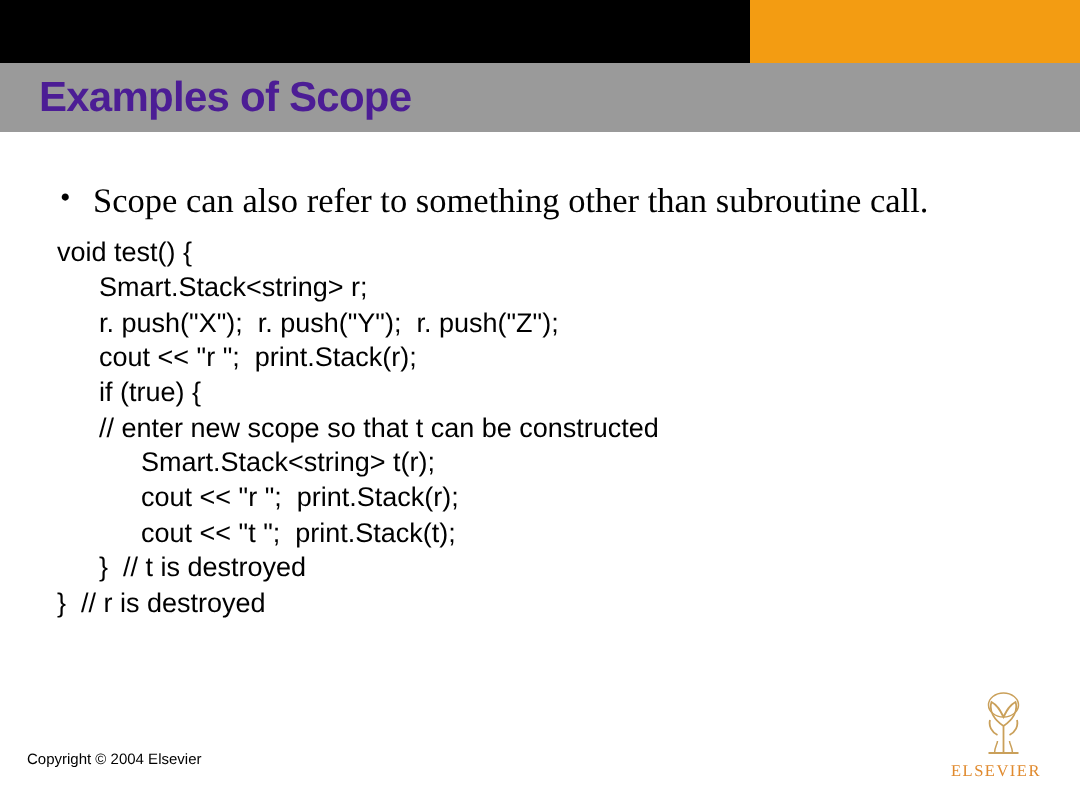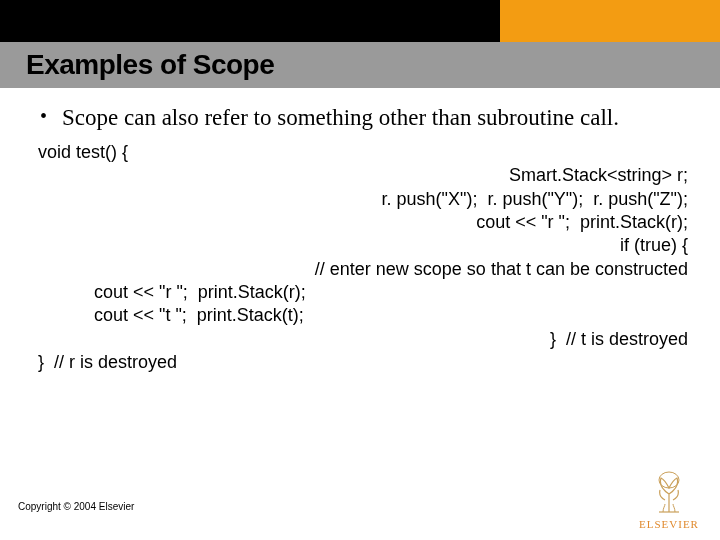--- a/index.html
+++ b/index.html
@@ -29,26 +29,26 @@
     width: 720px; height: 46px;
     background: #9a9a9a;
     display: flex;
     align-items: center;
     padding-left: 26px;
   }
   .title-bar h1 {
     font-family: Arial, Helvetica, sans-serif;
     font-weight: 900;
     font-size: 28px;
-    color: #000000;
+    color: #4c1d95;
     letter-spacing: -0.5px;
   }
   .content {
     position: absolute;
-    top: 104px;
+    top: 120px;
     left: 38px;
     width: 650px;
   }
   .bullet-list {
     list-style: none;
   }
   .bullet-item {
     font-family: "Times New Roman", Times, serif;
     font-size: 23px;
     color: #000;
@@ -65,36 +65,36 @@
     font-size: 20px;
   }
   .code-block {
     margin-top: 8px;
     font-family: Arial, Helvetica, sans-serif;
     font-size: 18px;
     color: #000;
     line-height: 1.3;
   }
   .code-line { white-space: pre; }
-  .ind1 { padding-left: 28px; text-align: right; }
+  .ind1 { padding-left: 28px; }
   .ind2 { padding-left: 56px; }
   .copyright {
     position: absolute;
     left: 18px;
     bottom: 28px;
     font-family: Arial, Helvetica, sans-serif;
     font-size: 10px;
     color: #000;
   }
   .logo {
     position: absolute;
     right: 16px;
-    bottom: 10px;
+    bottom: 20px;
     width: 70px;
-    text-align: center;
+    text-align: left;
   }
   .logo svg { display: block; margin: 0 auto; }
   .logo-text {
     font-family: "Times New Roman", serif;
     font-size: 11px;
     letter-spacing: 1px;
     color: #e08a2e;
     margin-top: 2px;
   }
 </style>
@@ -112,20 +112,21 @@
   <ul class="bullet-list">
     <li class="bullet-item">Scope can also refer to something other than subroutine call.</li>
   </ul>
   <div class="code-block">
     <div class="code-line">void test() {</div>
     <div class="code-line ind1">Smart.Stack&lt;string&gt; r;</div>
     <div class="code-line ind1">r. push("X");  r. push("Y");  r. push("Z");</div>
     <div class="code-line ind1">cout &lt;&lt; "r ";  print.Stack(r);</div>
     <div class="code-line ind1">if (true) {</div>
     <div class="code-line ind1">// enter new scope so that t can be constructed</div>
+    <div class="code-line ind2">Smart.Stack&lt;string&gt; t(r);</div>
     <div class="code-line ind2">cout &lt;&lt; "r ";  print.Stack(r);</div>
     <div class="code-line ind2">cout &lt;&lt; "t ";  print.Stack(t);</div>
     <div class="code-line ind1">}  // t is destroyed</div>
     <div class="code-line">}  // r is destroyed</div>
   </div>
 </div>
 
 <div class="copyright">Copyright © 2004 Elsevier</div>
 
 <div class="logo">

